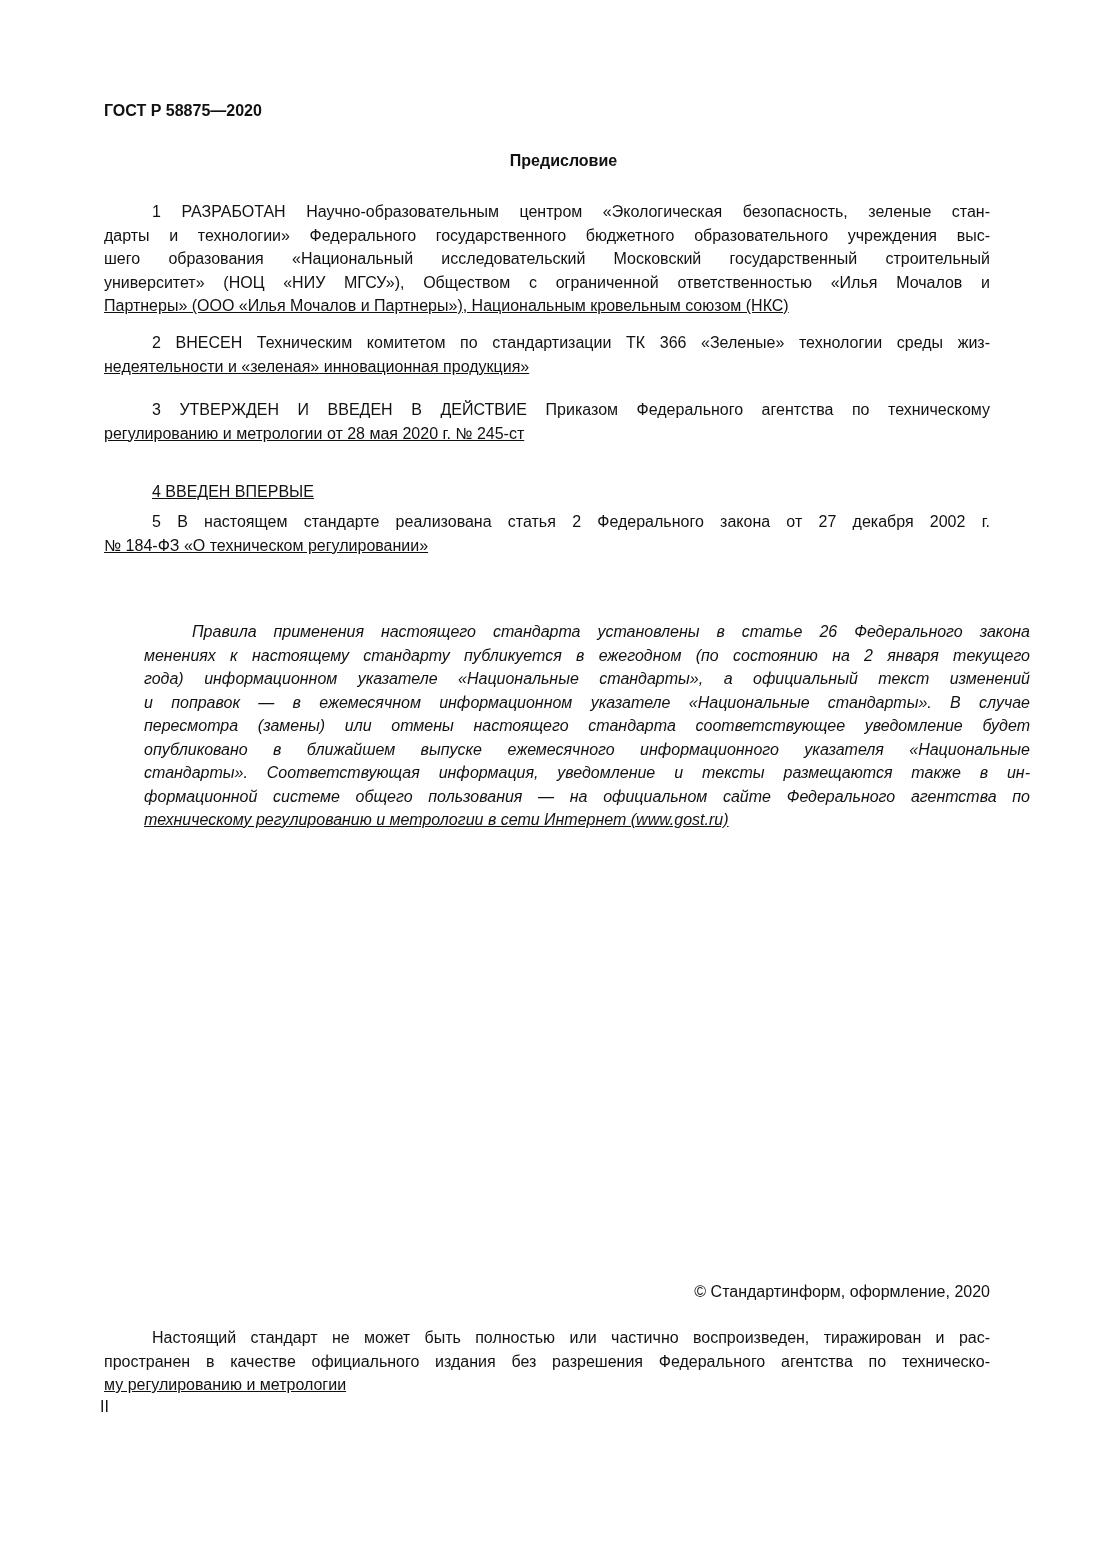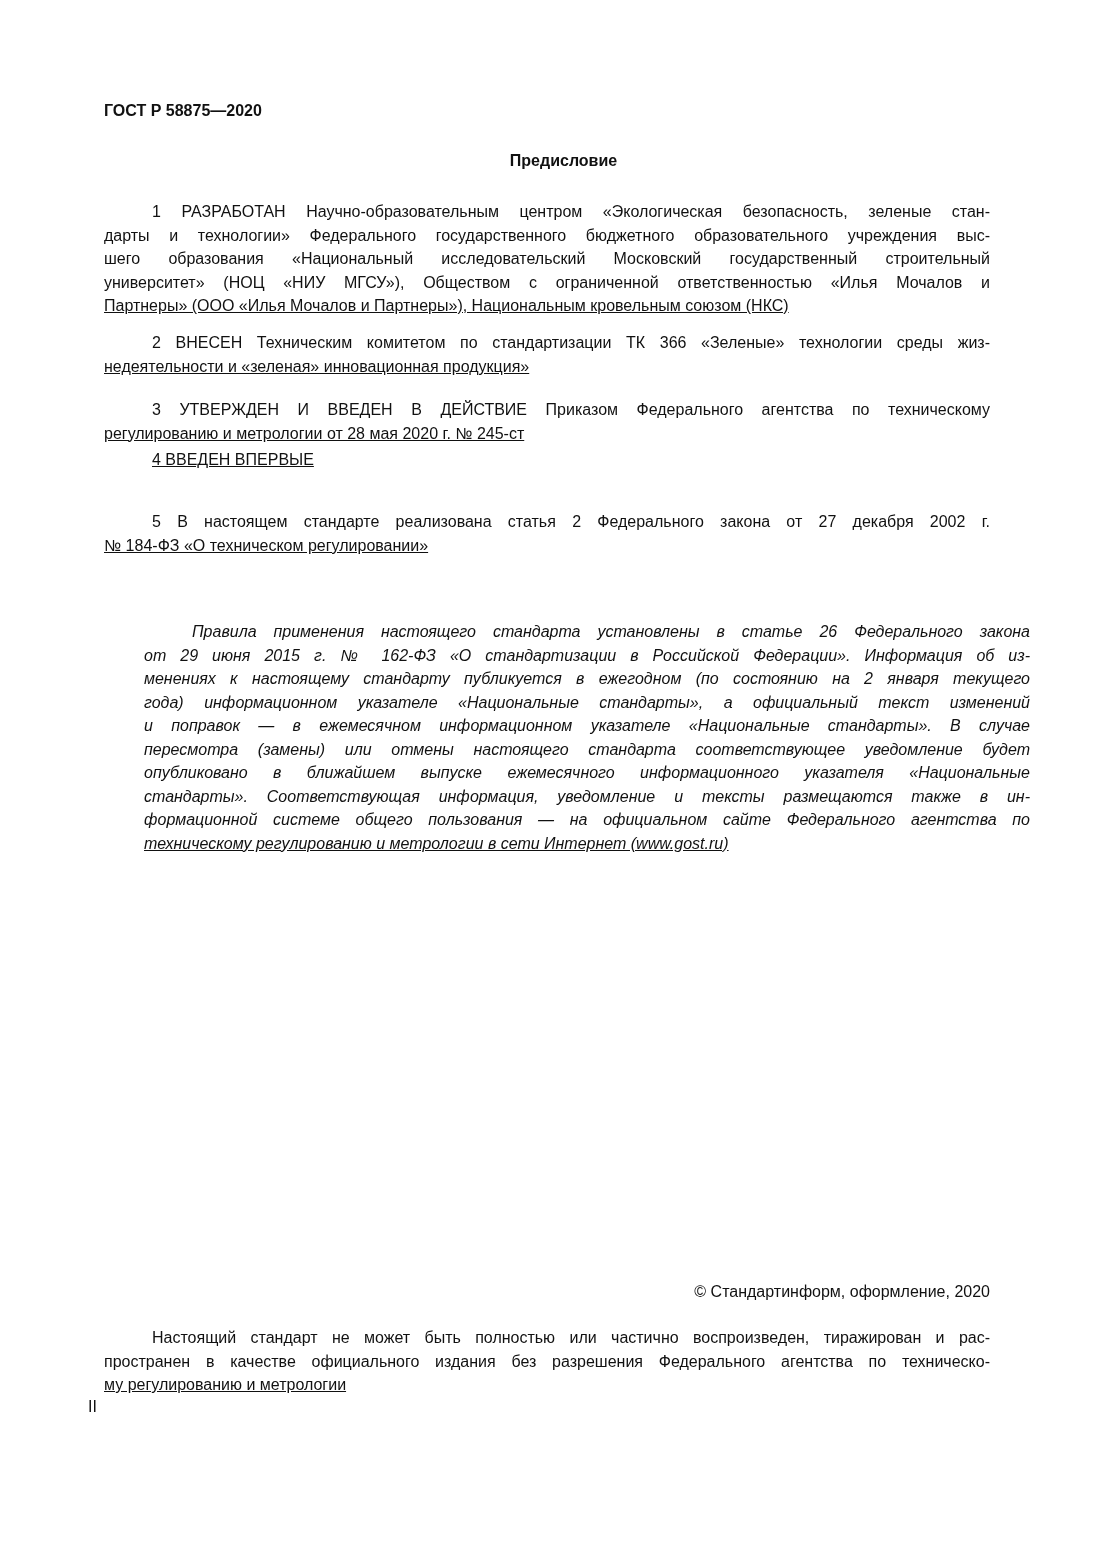--- a/index.html
+++ b/index.html
@@ -8,21 +8,21 @@
   .abs { position: absolute; }
   .doc-id { left: 104px; top: 102px; font-size: 16px; font-weight: bold; }
   .title { left: 16px; width: 1095px; top: 152px; text-align: center; font-size: 16px; font-weight: bold; }
   .para { left: 104px; width: 886px; font-size: 16px; line-height: 23.5px;
           text-align: justify; text-indent: 48px; }
   .para .line { display: block; text-align: justify; text-align-last: justify; text-indent: 0; }
   .para .line.first { text-indent: 48px; }
   .para .line.last { text-align-last: left; text-decoration: underline; }
   .italic { font-style: italic; margin-left: 40px; }
   .copyright { right: 105px; top: 1283px; font-size: 16px; }
-  .page-num { left: 88px; top: 1398px; font-size: 16px; text-align: right; }
+  .page-num { left: 100px; top: 1398px; font-size: 16px; text-align: right; }
 </style>
 </head>
 <body>
 
 <div class="abs doc-id">ГОСТ Р 58875—2020</div>
 <div class="abs title">Предисловие</div>
 
 <div class="abs para" style="top:200px;">
   <span class="line first">1 РАЗРАБОТАН Научно-образовательным центром «Экологическая безопасность, зеленые стан-</span>
   <span class="line">дарты и технологии» Федерального государственного бюджетного образовательного учреждения выс-</span>
@@ -34,32 +34,31 @@
 <div class="abs para" style="top:331px;">
   <span class="line first">2 ВНЕСЕН Техническим комитетом по стандартизации ТК 366 «Зеленые» технологии среды жиз-</span>
   <span class="line last">недеятельности и «зеленая» инновационная продукция»</span>
 </div>
 
 <div class="abs para" style="top:398px;">
   <span class="line first">3 УТВЕРЖДЕН И ВВЕДЕН В ДЕЙСТВИЕ Приказом Федерального агентства по техническому</span>
   <span class="line last">регулированию и метрологии от 28 мая 2020 г. № 245-ст</span>
 </div>
 
-<div class="abs para" style="top:448px;">
+<div class="abs para" style="top:480px;">
   <span class="line first last">4 ВВЕДЕН ВПЕРВЫЕ</span>
 </div>
 
 <div class="abs para" style="top:510px;">
   <span class="line first">5 В настоящем стандарте реализована статья 2 Федерального закона от 27 декабря 2002 г.</span>
   <span class="line last">№ 184-ФЗ «О техническом регулировании»</span>
 </div>
 
 <div class="abs para italic" style="top:620px;">
   <span class="line first">Правила применения настоящего стандарта установлены в статье 26 Федерального закона</span>
-  <span class="line">от 29 июня 2015 г. № 162-ФЗ «О стандартизации в Российской Федерации». Информация об из-</span>
   <span class="line">менениях к настоящему стандарту публикуется в ежегодном (по состоянию на 2 января текущего</span>
   <span class="line">года) информационном указателе «Национальные стандарты», а официальный текст изменений</span>
   <span class="line">и поправок — в ежемесячном информационном указателе «Национальные стандарты». В случае</span>
   <span class="line">пересмотра (замены) или отмены настоящего стандарта соответствующее уведомление будет</span>
   <span class="line">опубликовано в ближайшем выпуске ежемесячного информационного указателя «Национальные</span>
   <span class="line">стандарты». Соответствующая информация, уведомление и тексты размещаются также в ин-</span>
   <span class="line">формационной системе общего пользования — на официальном сайте Федерального агентства по</span>
   <span class="line last">техническому регулированию и метрологии в сети Интернет (www.gost.ru)</span>
 </div>
 

